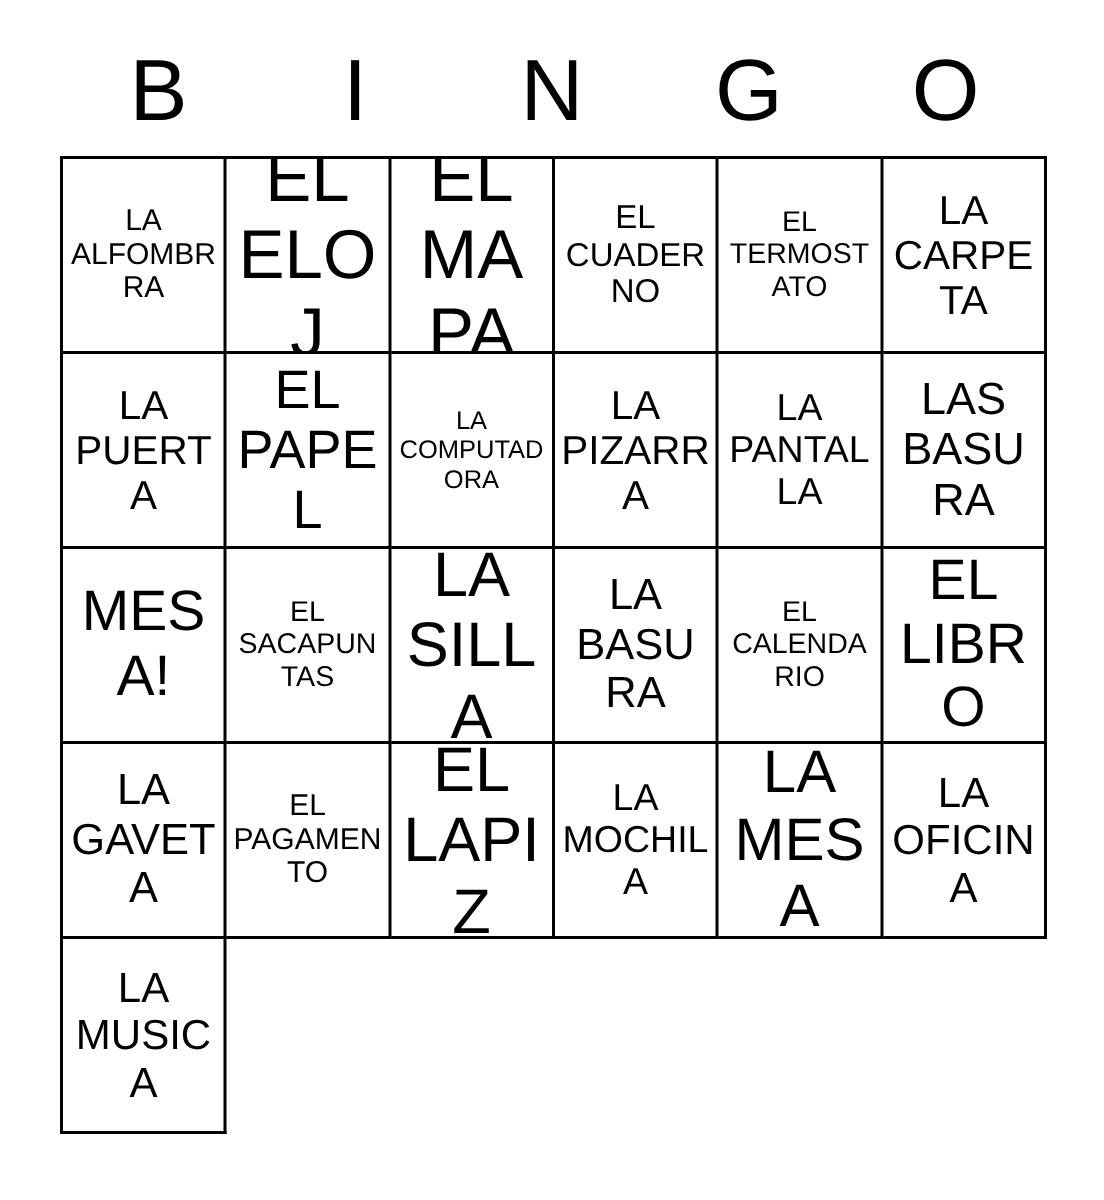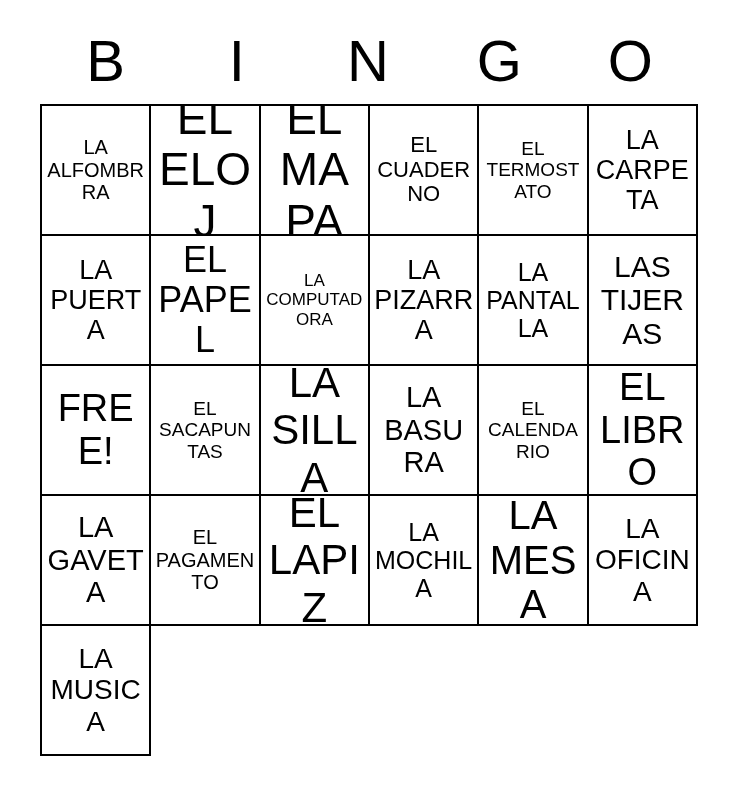--- a/index.html
+++ b/index.html
@@ -116,24 +116,24 @@
       <div class="cell">
         <span class="cell-text" style="font-size: 27px;">LA
 PIZARRA</span>
       </div>
       <div class="cell">
         <span class="cell-text" style="font-size: 25px;">LA
 PANTALLA</span>
       </div>
       <div class="cell">
         <span class="cell-text" style="font-size: 30px;">LAS
-TIJERAS</span>
+BASURA</span>
       </div>
       <div class="cell">
-        <span class="cell-text" style="font-size: 38px;">FREE!</span>
+        <span class="cell-text" style="font-size: 38px;">MESA!</span>
       </div>
       <div class="cell">
         <span class="cell-text" style="font-size: 19px;">EL
 SACAPUNTAS</span>
       </div>
       <div class="cell">
         <span class="cell-text" style="font-size: 42px;">LA
 SILLA</span>
       </div>
       <div class="cell">

